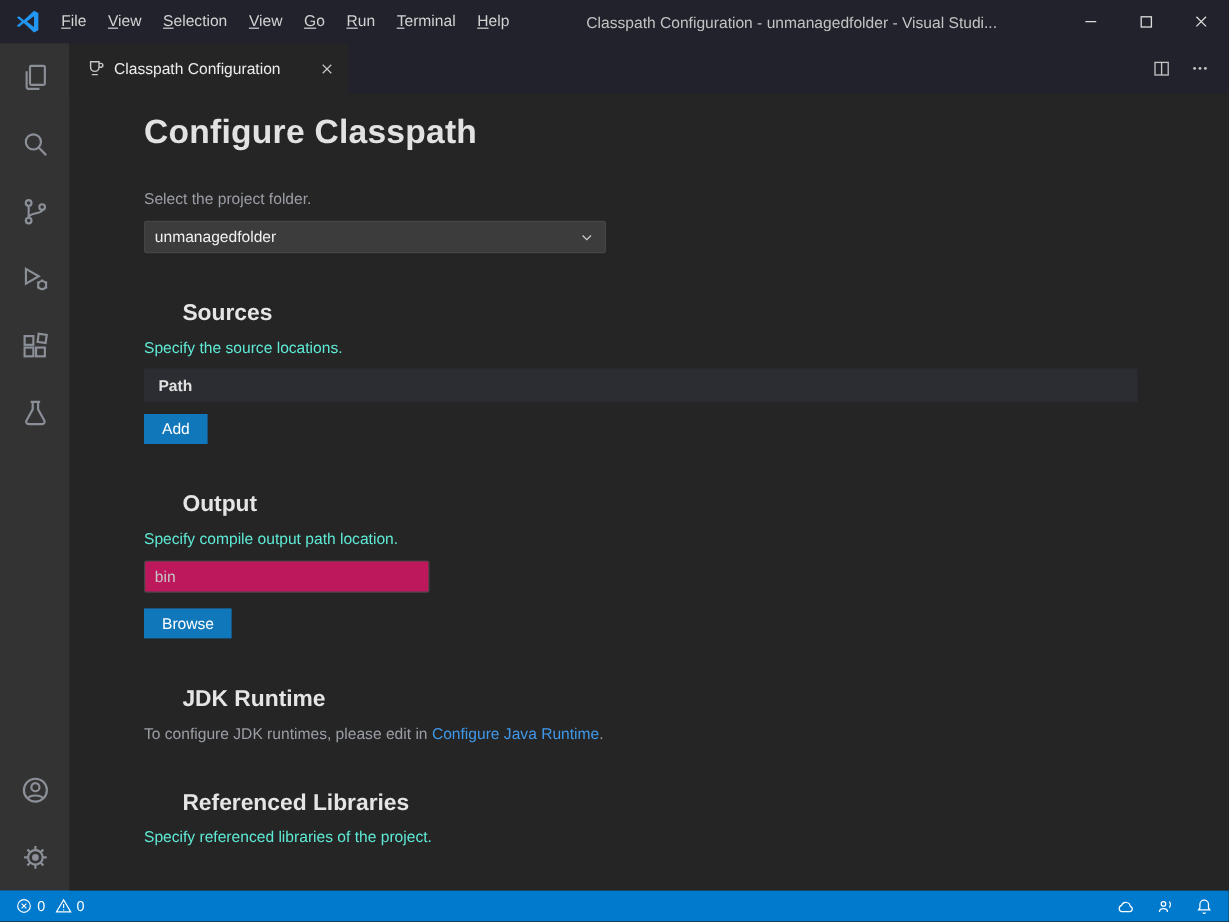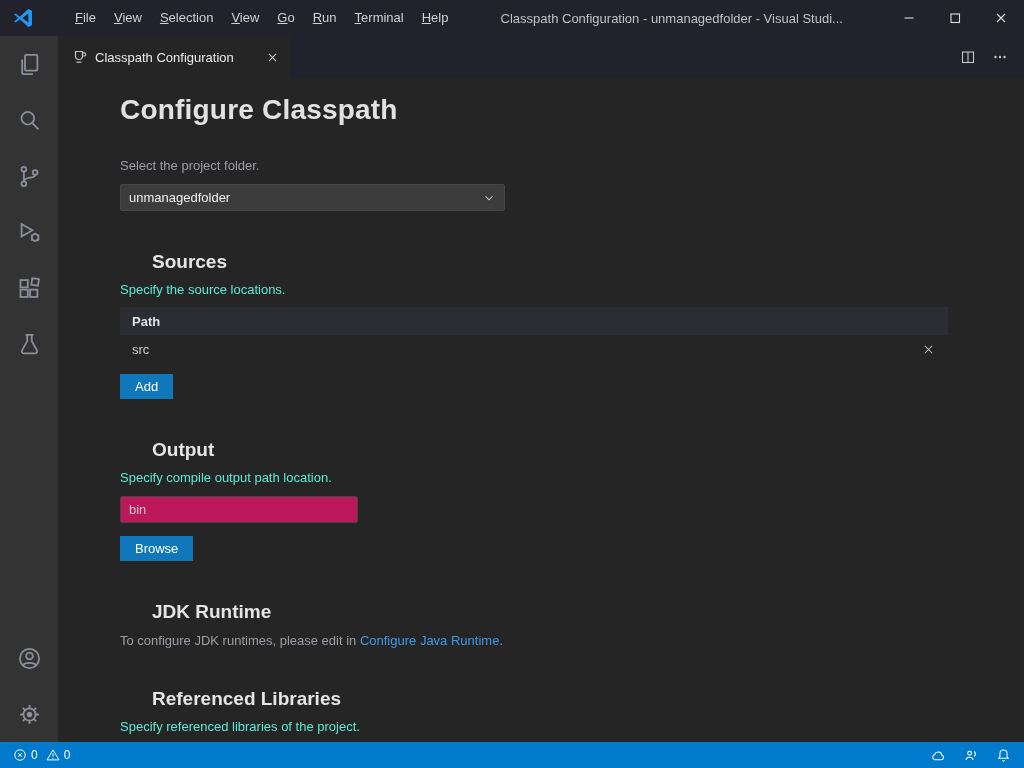--- a/index.html
+++ b/index.html
@@ -7,21 +7,21 @@
   body {
     font-family:"Liberation Sans", sans-serif;
     background:#252526; color:#cccccc;
     display:flex; flex-direction:column;
   }
   svg { display:block; }
 
   
   .titlebar {
     height:36px; background:#21222b; display:flex; align-items:center;
-    padding-left:10px; flex:none;gap:24px;
+    padding-left:10px; flex:none;
   }
   .vscode-logo { width:22px; height:22px; margin:0 8px 0 2px; }
   .menus { display:flex; }
   .menu {
     display:inline-block; font-size:13px; color:#d2d2d2; padding:0 9px;
     cursor:default; line-height:36px;
   }
   .menu::first-letter { text-decoration:underline; }
   .window-title {
     flex:1; text-align:center; font-size:13px; color:#c2c2c2;
@@ -250,28 +250,20 @@
           </svg>
         </span>
       </div>
 
       <div class="section-title">Sources</div>
       <div class="desc">Specify the source locations.</div>
       <div class="table">
         <div class="table-header">
           <span>Path</span>
         </div>
-        <div class="table-row">
-          <span>src</span>
-          <span class="row-remove">
-            <svg viewBox="0 0 16 16" width="15" height="15">
-                <path d="M4 4 L12 12 M12 4 L4 12" stroke="currentColor" stroke-width="1.1"></path>
-              </svg>
-          </span>
-        </div>
       </div>
       <button class="btn">Add</button>
 
       <div class="section-title">Output</div>
       <div class="desc">Specify compile output path location.</div>
       <input class="text-input" type="text" value="bin" style="">
       <button class="btn browse">Browse</button>
 
       <div class="section-title">JDK Runtime</div>
       <div class="jdk-text"><span>To configure JDK runtimes, please edit in </span><span class="link">Configure Java Runtime</span><span>.</span></div>

